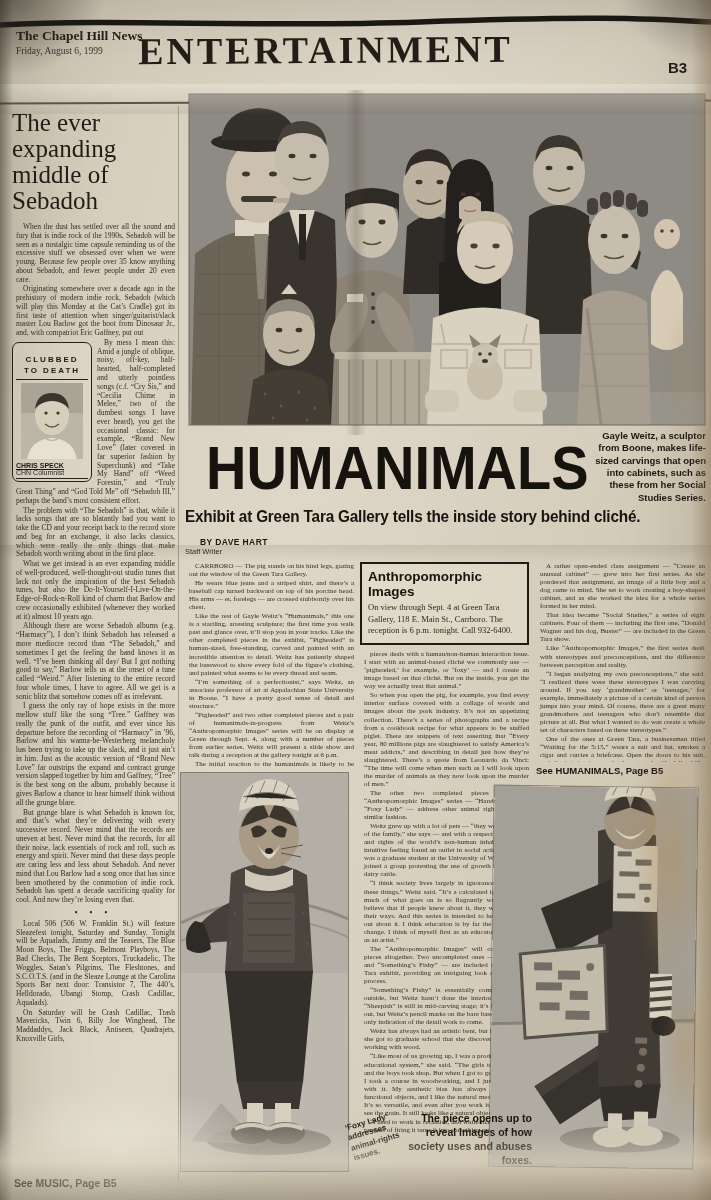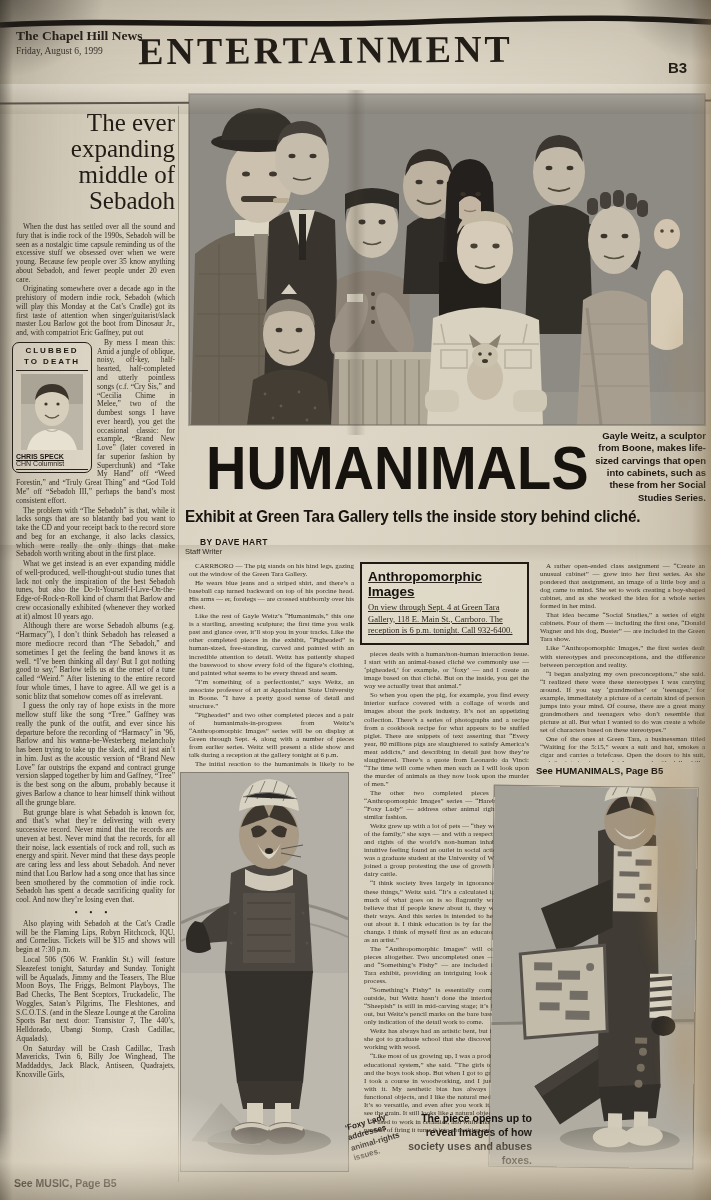--- a/index.html
+++ b/index.html
@@ -14,24 +14,24 @@
   .masthead{left:16px;top:28px;width:200px;line-height:1.1;}
   .mast-name{font:600 13.5px "Liberation Serif",serif;color:#27221b;}
   .mast-date{font:9.5px "Liberation Serif",serif;color:#37322a;margin-top:2px;}
   .section-title{left:0;right:60px;top:28px;text-align:center;
     font:600 38px "Liberation Serif",serif;letter-spacing:3px;color:#221d16;
     transform:rotate(-.4deg);}
   .pagenum{left:668px;top:59px;font:bold 15px "Liberation Sans",sans-serif;color:#221d16;}
   .header-rule{left:0;top:101px;width:711px;height:1.5px;background:#453f35;transform:rotate(-.25deg);}
   
   .leftcol{left:12px;top:110px;width:163px;height:1062px;overflow:hidden;}
-  .leftcol h2{margin:0 0 9px 0;font:400 25px/1.04 "Liberation Serif",serif;color:#211c15;text-align:right;}
+  .leftcol h2{margin:0 0 9px 0;font:400 25px/1.04 "Liberation Serif",serif;color:#211c15;}
   .np{font:7.5px/1.17 "Liberation Serif",serif;text-align:justify;text-indent:7px;margin:0 0 1px 4px;color:#332c23;}
   .colbox{float:left;width:72px;margin:3px 5px 2px 0;border:1.5px solid #26211a;border-radius:7px;
-    padding:3px 3px 2px 3px;background:rgba(235,228,214,.25);}
+    padding:12px 3px 2px 3px;background:rgba(235,228,214,.25);}
   .kicker{font:bold 8px/1.35 "Liberation Sans",sans-serif;letter-spacing:2px;text-align:center;
     color:#1d1812;padding-bottom:2px;border-bottom:1px solid #26211a;margin-bottom:3px;}
   .colbox svg{display:block;margin:0 auto;}
   .colname{font:bold 7px "Liberation Sans",sans-serif;text-decoration:underline;margin-top:3px;color:#1d1812;}
   .colrole{font:7px "Liberation Sans",sans-serif;color:#2a251d;border-bottom:1px solid #26211a;padding-bottom:2px;}
   .dots{text-align:center;font:bold 8px "Liberation Serif",serif;letter-spacing:5px;margin:3px 0;color:#2a251d;}
   .see-line{font:bold 10.5px "Liberation Sans",sans-serif;color:#1c1711;}
   .vdivider{left:178px;top:106px;width:1px;height:1076px;background:#a59d8c;}
   
   .topphoto{left:189px;top:94px;width:516px;height:331px;box-shadow:0 0 0 1px rgba(70,64,54,.35);}
@@ -42,21 +42,21 @@
   .subhead{left:185px;top:507px;white-space:nowrap;font:bold 17px "Liberation Sans",sans-serif;
     letter-spacing:-.2px;color:#17130e;transform:scaleX(.9);transform-origin:left top;}
   .byline{left:185px;top:537px;line-height:1.2;}
   .by-name{font:bold 8.5px "Liberation Sans",sans-serif;letter-spacing:.4px;color:#1c1711;text-transform:uppercase;margin-left:15px;}
   .by-role{font:7.5px "Liberation Sans",sans-serif;color:#2c2720;}
   .mcol{position:absolute;top:562px;overflow:hidden;}
   .mcol .np{font-size:7px;line-height:1.15;text-indent:6px;}
   .c1{left:185px;width:169px;height:206px;}
   .c2{left:360px;width:169px;height:1060px;}
   .c3{left:536px;width:169px;height:200px;}
-  .infobox{border:2px solid #1f1a14;padding:5px 6px 6px 6px;margin-bottom:5px;background:rgba(240,234,220,.3);text-decoration:underline;}
+  .infobox{border:2px solid #1f1a14;padding:5px 6px 6px 6px;margin-bottom:5px;background:rgba(240,234,220,.3);}
   .infobox-title{font:bold 13.5px "Liberation Sans",sans-serif;color:#17130e;margin-bottom:3px;}
   .infobox-body{font:8.5px/1.38 "Liberation Serif",serif;color:#2e2820;}
   .c2text{height:488px;overflow:hidden;}
   .seehum{left:536px;top:765px;font:bold 9.5px "Liberation Sans",sans-serif;color:#1c1711;}
   .foxphotoL{left:181px;top:773px;width:167px;height:398px;box-shadow:0 0 0 1px rgba(60,55,46,.55);}
   .foxphotoR{left:492px;top:787px;width:203px;height:380px;box-shadow:0 0 0 1px rgba(60,55,46,.5);transform:rotate(.8deg);}
   .foxycap{left:344px;top:1124px;width:60px;font:bold 8px/1.3 "Liberation Sans",sans-serif;
     color:#221d16;transform:rotate(-16deg);transform-origin:left top;}
   .opencap{left:398px;top:1112px;width:134px;text-align:right;
     font:bold 10.5px/1.32 "Liberation Sans",sans-serif;color:#17130e;}
@@ -117,21 +117,20 @@
       <div class="colrole">CHN Columnist</div>
     </div>
 
     <p class="np">By mess I mean this: Amid a jungle of oblique, noisy, off-key, half-hearted, half-completed and utterly pointless songs (c.f. “Cry Sis,” and “Cecilia Chime in Melee,” two of the dumbest songs I have ever heard), you get the occasional classic: for example, “Brand New Love” (later covered in far superior fashion by Superchunk) and “Take My Hand” off “Weed Forestin,” and “Truly Great Thing” and “God Told Me” off “Sebadoh III,” perhaps the band’s most consistent effort.</p>
     <p class="np">The problem with “The Sebadoh” is that, while it lacks songs that are so blatantly bad you want to take the CD and your receipt back to the record store and beg for an exchange, it also lacks classics, which were really the only things that make Sebadoh worth writing about in the first place.</p>
     <p class="np">What we get instead is an ever expanding middle of well-produced, well-thought-out studio tunes that lack not only the inspiration of the best Sebadoh tunes, but also the Do-It-Yourself-I-Live-On-the-Edge-of-Rock-n-Roll kind of charm that Barlow and crew occasionally exhibited (whenever they worked at it) almost 10 years ago.</p>
     <p class="np">Although there are worse Sebadoh albums (e.g. “Harmacy”), I don’t think Sebadoh has released a more mediocre record than “The Sebadoh,” and sometimes I get the feeling the band knows it as well. “I’ve been thinking all day/ But I got nothing good to say,” Barlow tells us at the onset of a tune called “Weird.” After listening to the entire record four whole times, I have to agree. All we get is a sonic blitz that somehow comes off as irrelevant.</p>
     <p class="np">I guess the only ray of hope exists in the more mellow stuff like the song “Tree.” Gaffney was really the punk of the outfit, and ever since his departure before the recording of “Harmacy” in ’96, Barlow and his wanna-be-Westerberg melancholy has been trying to take up the slack, and it just ain’t in him. Just as the acoustic version of “Brand New Love” far outstrips the expand and contract grunge version slapped together by him and Gaffney, “Tree” is the best song on the album, probably because it gives Barlow a chance to hear himself think without all the grunge blare.</p>
     <p class="np">But grunge blare is what Sebadoh is known for, and that’s what they’re delivering with every successive record. Never mind that the records are uneven at best. Never mind that the records, for all their noise, lack essentials of rock and roll, such as energy and spirit. Never mind that these days people are caring less and less about Sebadoh. And never mind that Lou Barlow had a song once that has since been smothered by the commotion of indie rock. Sebadoh has spent a decade sacrificing quality for cool. And now they’re losing even that.</p>
     <div class="dots">• • •</div>
-    <p class="np">Also playing with Sebadoh at the Cat’s Cradle will be the Flaming Lips, Robyn Hitchcock, IQU, and Cornelius. Tickets will be $15 and shows will begin at 7:30 p.m.</p>
     <p class="np">Local 506 (506 W. Franklin St.) will feature Sleazefest tonight, Saturday and Sunday. Tonight will be Aqualads, Jimmy and the Teasers, The Blue Moon Boys, The Friggs, Belmont Playboys, The Bad Checks, The Bent Sceptors, Truckadelic, The Woggles, Satan’s Pilgrims, The Fleshtones, and S.C.O.T.S. (and in the Sleaze Lounge at the Carolina Sports Bar next door: Transistor 7, The 440’s, Helldorado, Ubangi Stomp, Crash Cadillac, Aqualads).</p>
     <p class="np">On Saturday will be Crash Cadillac, Trash Mavericks, Twin 6, Billy Joe Winghead, The Maddaddys, Jack Black, Antiseen, Quadrajets, Knoxville Girls,</p>
   </div>
   <div class="abs see-line seemusic">See MUSIC, Page B5</div>
 
   <div class="abs vdivider"></div>
 
   <svg class="abs topphoto" viewBox="0 0 516 331" preserveAspectRatio="none">
     <rect width="516" height="331" fill="#8e8b84"></rect>
     <rect y="298" width="516" height="33" fill="#97948c"></rect>

